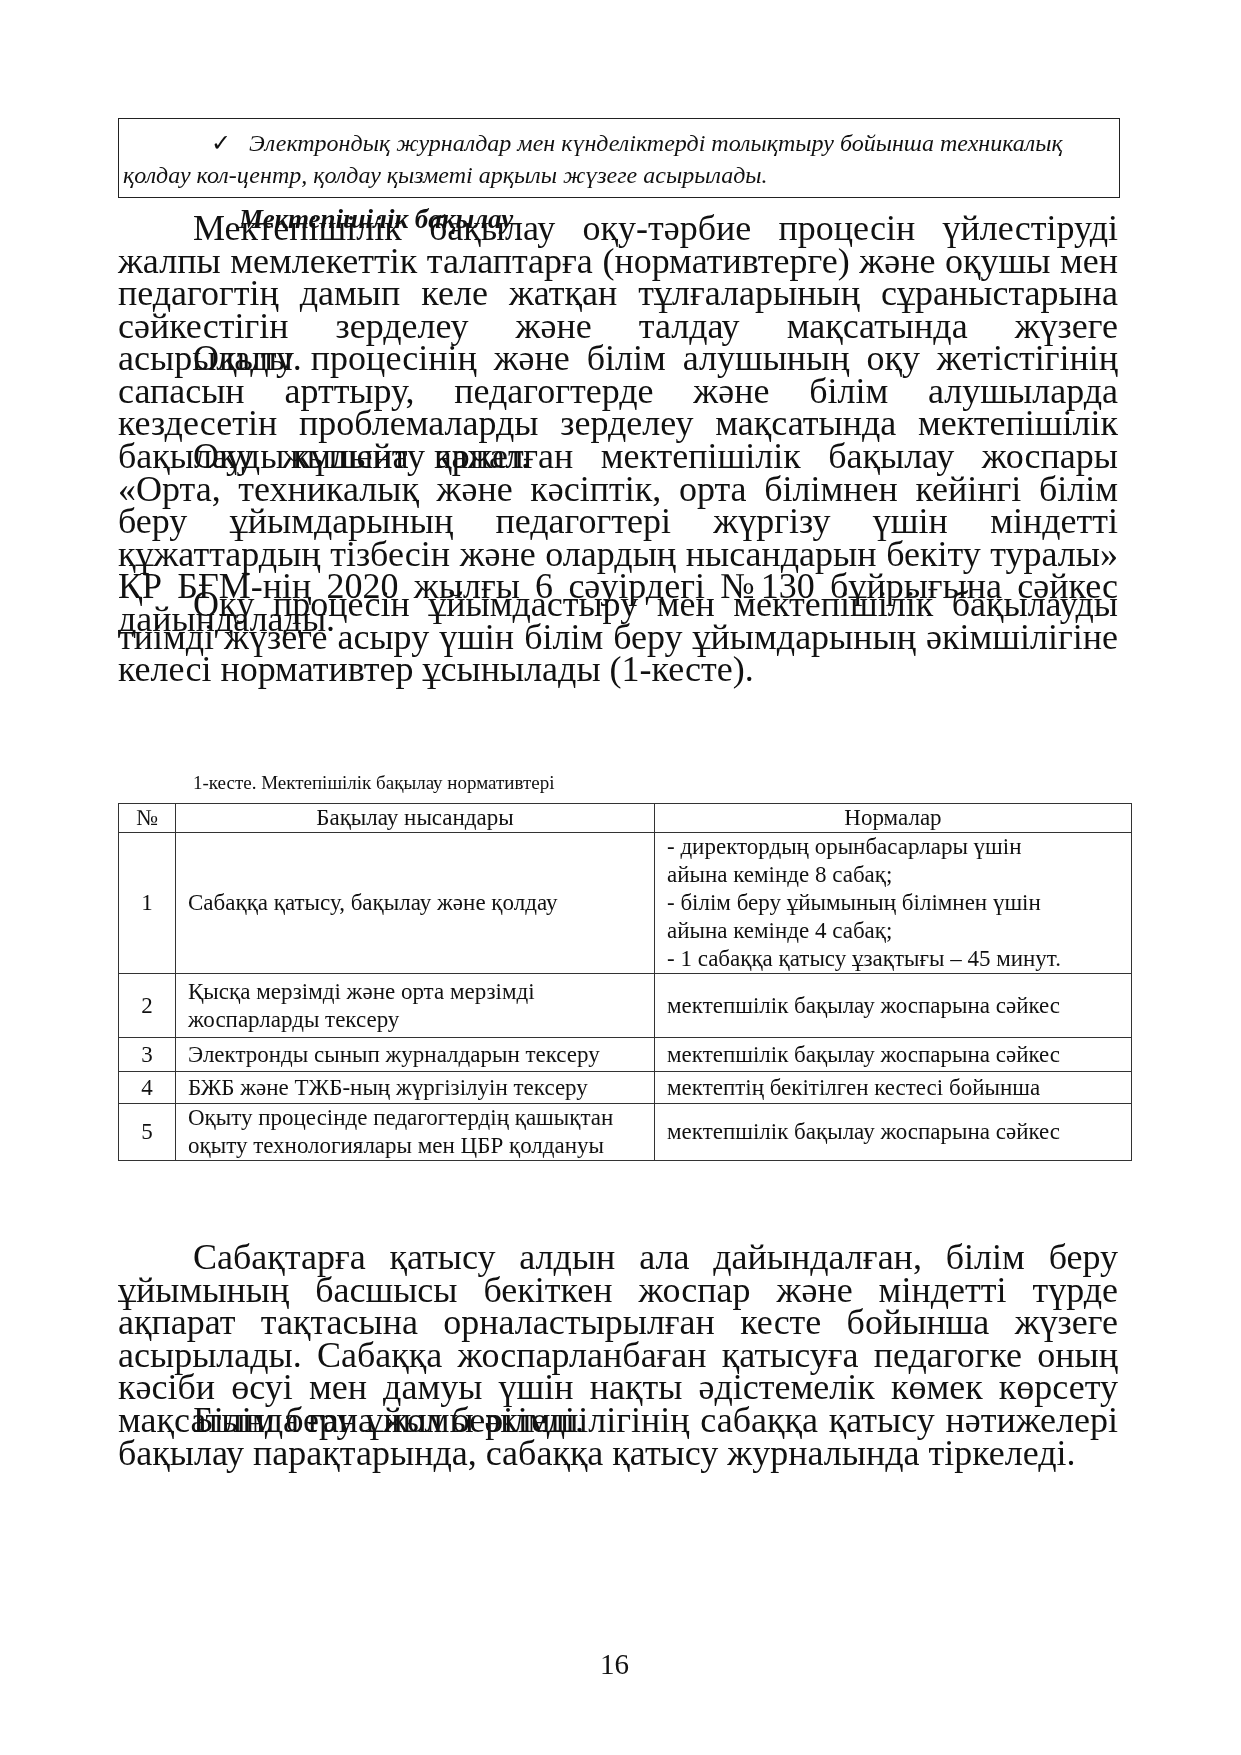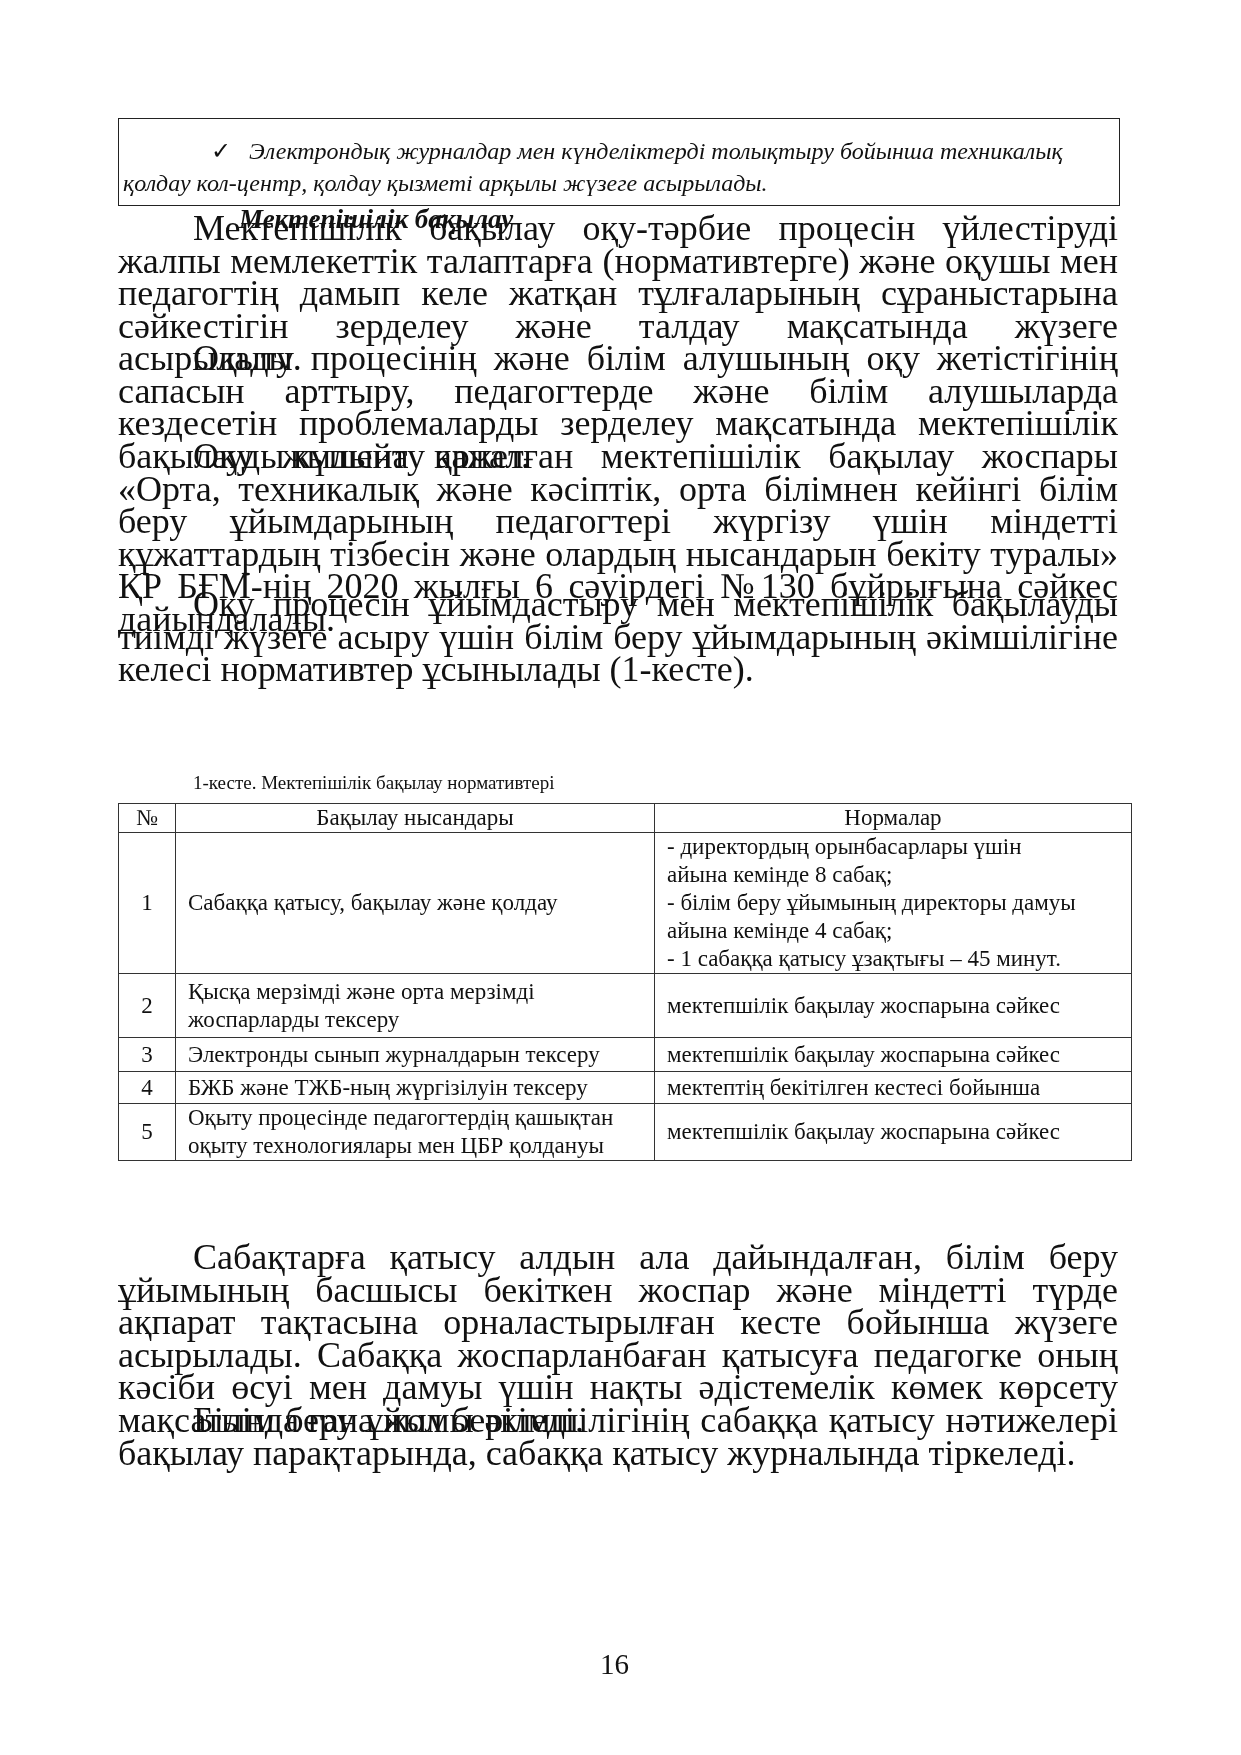--- a/index.html
+++ b/index.html
@@ -1,18 +1,18 @@
 <!DOCTYPE html>
 <html><head>
 <meta charset="utf-8">
 <style>
   html,body{margin:0;padding:0;background:#fff;}
   body{width:1241px;height:1755px;position:relative;font-family:"Liberation Serif",serif;color:#111;}
   .page{position:absolute;left:118px;top:0;width:1008px;}
-  .note{position:absolute;top:118px;left:0;width:1000px;border:1.5px solid #222;padding:16px 0 6px 0;font-style:italic;font-size:24px;line-height:32px;}
+  .note{position:absolute;top:118px;left:0;width:1000px;border:1.5px solid #222;padding:8px 0 6px 0;font-style:italic;font-size:24px;line-height:32px;}
   .note .l1{padding-left:92px;}
   .note .l2{padding-left:4px;}
   .check{font-style:normal;margin-right:18px;}
   .h{position:absolute;top:204px;left:75px;font-weight:bold;font-style:italic;font-size:27px;margin-left:46px;}
   .para{position:absolute;left:0;width:1000px;font-size:36px;line-height:32.6px;text-align:justify;text-indent:75px;}
   .caption{position:absolute;top:772px;left:75px;font-size:19px;}
   table{position:absolute;top:803px;left:0;width:1014px;border-collapse:collapse;font-size:23px;line-height:28px;}
   td,th{border:1.5px solid #333;padding:0 12px;font-weight:normal;vertical-align:middle;}
   th{text-align:center;height:28px;}
   td.num{text-align:center;width:32px;}
@@ -43,21 +43,21 @@
       <th>№</th>
       <th>Бақылау нысандары</th>
       <th>Нормалар</th>
     </tr>
     <tr>
       <td class="num">1</td>
       <td class="obj">Сабаққа қатысу, бақылау және қолдау</td>
       <td>
         <div>- директордың орынбасарлары үшін</div>
         <div>айына кемінде 8 сабақ;</div>
-        <div>-  білім беру ұйымының директоры дамуы</div>
+        <div>-  білім беру ұйымының білімнен үшін</div>
         <div>айына кемінде 4 сабақ;</div>
         <div>- 1 сабаққа қатысу ұзақтығы – 45 минут.</div>
       </td>
     </tr>
     <tr style="height:64px">
       <td class="num">2</td>
       <td class="obj">Қысқа мерзімді және орта мерзімді жоспарларды тексеру</td>
       <td>мектепшілік бақылау жоспарына сәйкес</td>
     </tr>
     <tr style="height:34px">

